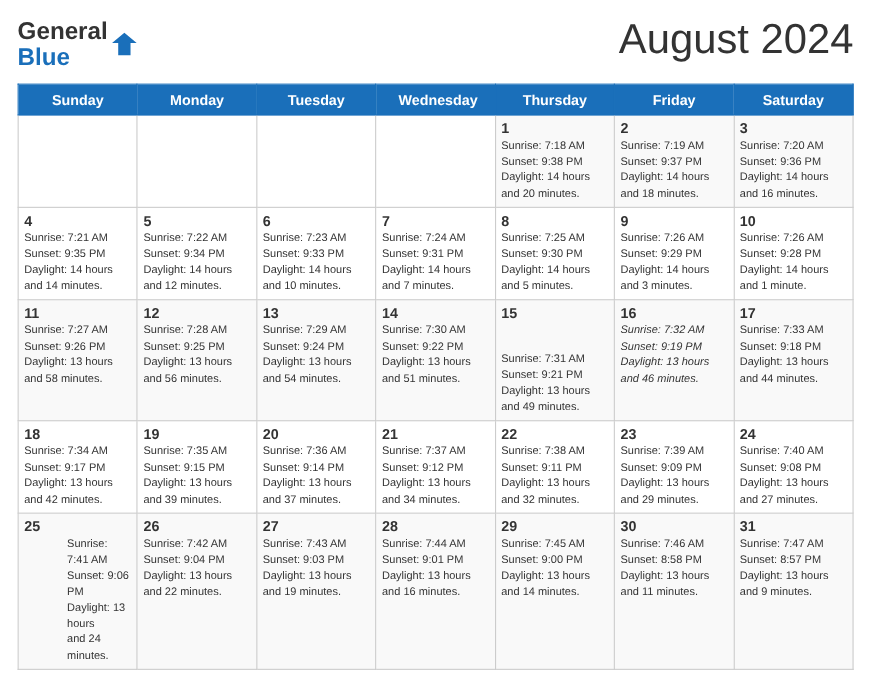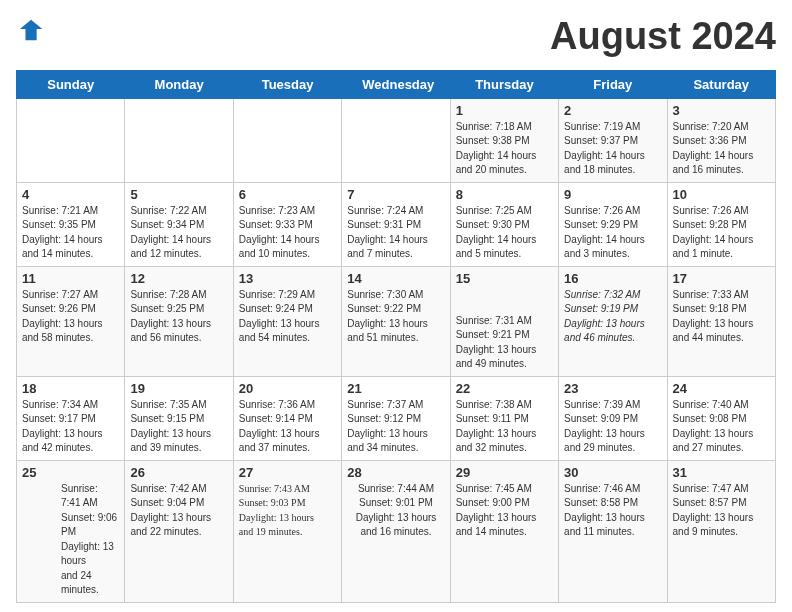--- a/index.html
+++ b/index.html
@@ -23,21 +23,21 @@
     .logo-icon {
       width: 28px;
       height: 28px;
       margin-left: 2px;
     }
     .title-area {
       text-align: right;
     }
     .main-title {
       font-size: 38px;
-      font-weight: bold;
+      font-weight: normal;
       color: #333;
       line-height: 1.1;
     }
     .subtitle {
       font-size: 16px;
       color: #555;
     }
     table {
       width: 100%;
       border-collapse: collapse;
@@ -84,20 +84,24 @@
       color: #555;
     }
   </style>
 </head>
 <body>
 
 <div class="header-area">
   <div class="logo-area">
     <div>
       <div style="display:flex;align-items:center;">
+        <div style="font-size:22px;font-weight:bold;line-height:1.1;">
+          <span style="color:#333;">General</span><br>
+          <span style="color:#1a6fba;font-weight:bold;">Blue</span>
+        </div>
         <svg class="logo-icon" viewBox="0 0 30 30">
           <polygon points="14,4 26,14 20,14 20,26 8,26 8,14 2,14" fill="#1a6fba"></polygon>
         </svg>
       </div>
     </div>
   </div>
   <div class="title-area">
     <div class="main-title">August 2024</div>
   </div>
 </div>
@@ -130,21 +134,21 @@
         <td>
           <span class="day-number">2</span>
           <div class="day-info" style="white-space: pre-line;">Sunrise: 7:19 AM
 Sunset: 9:37 PM
 Daylight: 14 hours
 and 18 minutes.</div>
         </td>
         <td>
           <span class="day-number">3</span>
           <div class="day-info" style="white-space: pre-line;">Sunrise: 7:20 AM
-Sunset: 3:36 PM
+Sunset: 9:36 PM
 Daylight: 14 hours
 and 16 minutes.</div>
         </td>
       </tr>
       <tr>
         <td>
           <span class="day-number">4</span>
           <div class="day-info" style="white-space: pre-line;">Sunrise: 7:21 AM
 Sunset: 9:35 PM
 Daylight: 14 hours
@@ -305,28 +309,28 @@
         </td>
         <td>
           <span class="day-number">26</span>
           <div class="day-info" style="white-space: pre-line;">Sunrise: 7:42 AM
 Sunset: 9:04 PM
 Daylight: 13 hours
 and 22 minutes.</div>
         </td>
         <td>
           <span class="day-number">27</span>
-          <div class="day-info" style="white-space: pre-line; font-family: Liberation Serif, serif;">Sunrise: 7:43 AM
+          <div class="day-info" style="white-space: pre-line;">Sunrise: 7:43 AM
 Sunset: 9:03 PM
 Daylight: 13 hours
 and 19 minutes.</div>
         </td>
         <td>
           <span class="day-number">28</span>
-          <div class="day-info" style="white-space: pre-line; text-align: center;">Sunrise: 7:44 AM
+          <div class="day-info" style="white-space: pre-line;">Sunrise: 7:44 AM
 Sunset: 9:01 PM
 Daylight: 13 hours
 and 16 minutes.</div>
         </td>
         <td>
           <span class="day-number">29</span>
           <div class="day-info" style="white-space: pre-line;">Sunrise: 7:45 AM
 Sunset: 9:00 PM
 Daylight: 13 hours
 and 14 minutes.</div>

